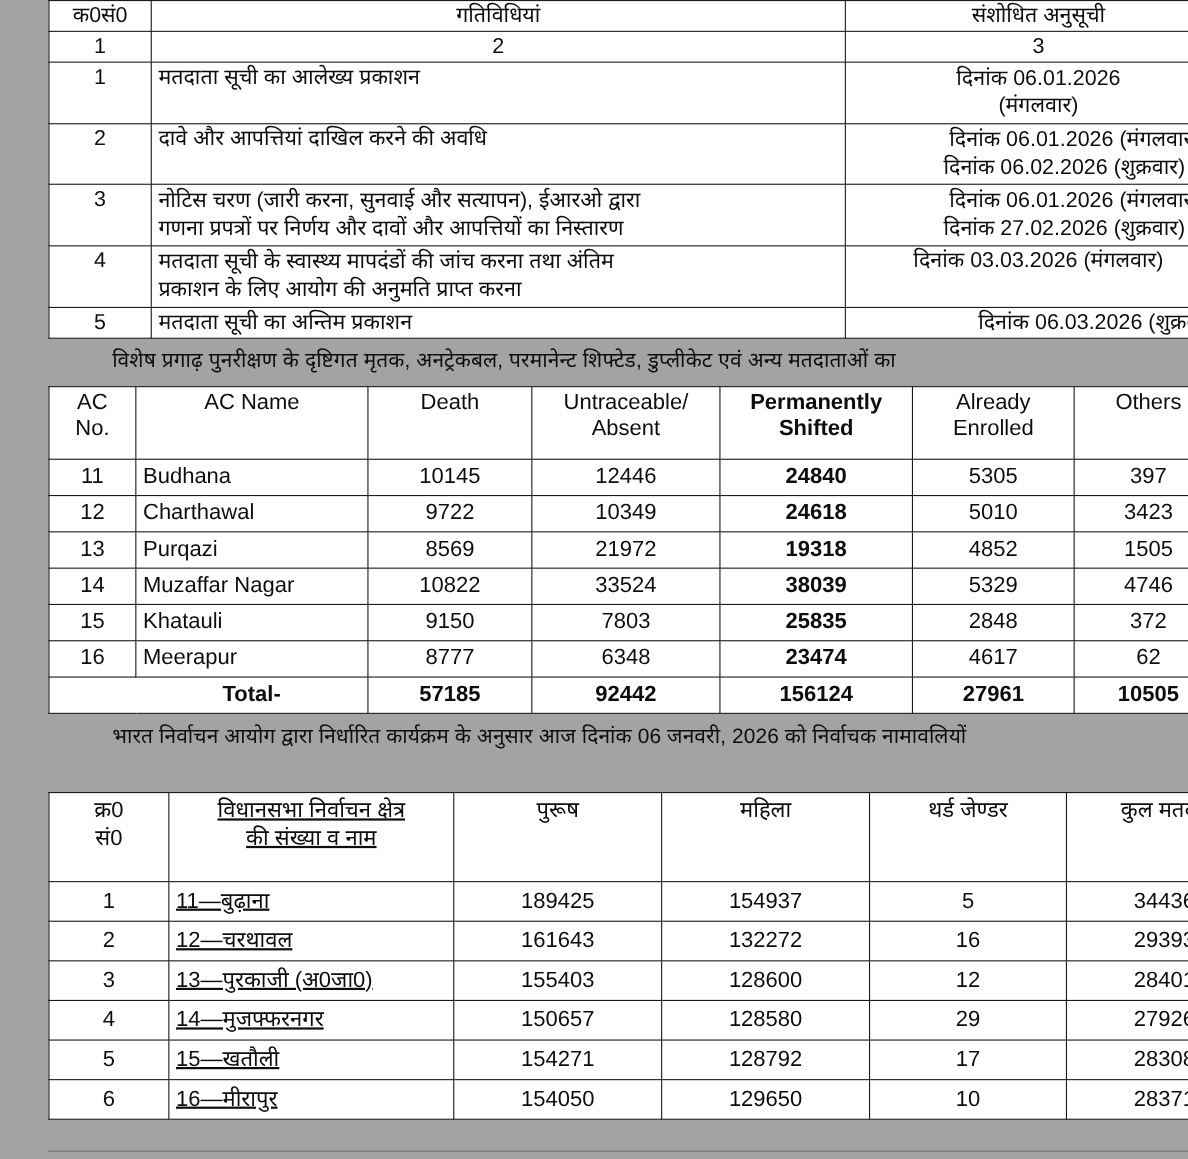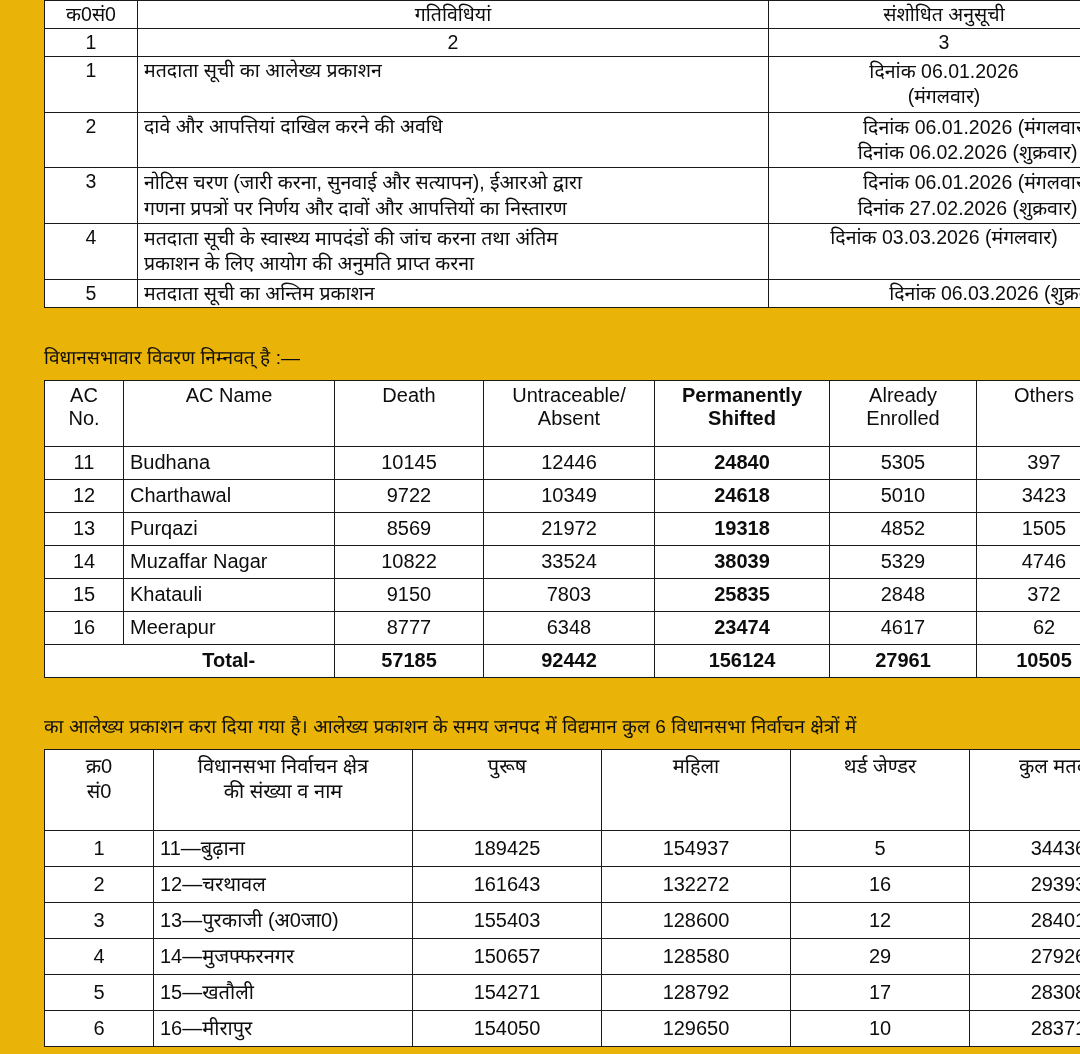--- a/index.html
+++ b/index.html
@@ -11,21 +11,21 @@
     width: 1080px;
     height: 1054px;
     overflow: hidden;
     font-family: "Liberation Serif", "DejaVu Serif", serif;
     color: #0d0d0d;
   }
   .page {
     position: relative;
     width: 1080px;
     height: 1054px;
-    background: #eab308;
+    background: #a3a3a3;
   }
 
   
   table.doc-table {
     border-collapse: collapse;
     table-layout: fixed;
     width: 1036px;
     margin: 0 0 0 44px;
     background: #ffffff;
   }
@@ -83,21 +83,21 @@
   .t2 .totlabel { text-align: center; font-weight: bold; border-right: none; }
   .t2 .totblank { border-left: none; }
 
   
   .t3 {
     font-family: "Liberation Sans", "DejaVu Sans", sans-serif;
     font-size: 20px;
   }
   .t3 td { padding: 2px 7px; height: 31px; }
   .t3 .c-sno  { width: 96px;  text-align: center; }
-  .t3 .c-ac   { width: 246px; text-align: left; }
+  .t3 .c-ac   { width: 246px; text-align: left; text-decoration: underline; }
   .t3 .c-m    { width: 176px; text-align: center; }
   .t3 .c-f    { width: 176px; text-align: center; }
   .t3 .c-tg   { width: 166px; text-align: center; }
   .t3 .c-tot  { width: 176px; text-align: center; }
   .t3 .hdr td { text-align: center; vertical-align: top; height: 74px; padding-top: 4px; line-height: 1.22; margin-left: 20px; }
 
   .nowrap { white-space: nowrap; }
   .sub { display: block; }
 
   
@@ -177,22 +177,21 @@
         <td class="c-sno">5</td>
         <td class="c-act">मतदाता सूची का अन्तिम प्रकाशन</td>
         <td class="c-sch rightish">
           <span class="nowrap">दिनांक 06.03.2026 (शुक्रवार)</span>
         </td>
       </tr>
     </tbody>
   </table>
 
   <div class="para">
-    <span class="indent"></span><br>
-    <span>विधानसभावार विवरण निम्नवत् है :—</span>
+    <span class="indent"></span><span>विशेष प्रगाढ़ पुनरीक्षण के दृष्टिगत मृतक, अनट्रेकबल, परमानेन्ट शिफ्टेड, डुप्लीकेट एवं अन्य मतदाताओं का</span><br>
   </div>
 
   <table class="doc-table t2">
     <tbody>
       <tr class="hdr">
         <td class="c-no">
           <span class="sub">AC</span>
           <span class="sub">No.</span>
         </td>
         <td class="c-name" style="text-align:center;">AC Name</td>
@@ -281,22 +280,22 @@
         <td class="c-num c-u">92442</td>
         <td class="c-num c-p">156124</td>
         <td class="c-num c-a">27961</td>
         <td class="c-num c-o">10505</td>
 
       </tr>
     </tbody>
   </table>
 
   <div class="para">
-    <span class="indent"></span><br>
-    <span>का आलेख्य प्रकाशन करा दिया गया है। आलेख्य प्रकाशन के समय जनपद में विद्यमान कुल 6 विधानसभा निर्वाचन क्षेत्रों में</span><br>
+    <span class="indent"></span><span>भारत निर्वाचन आयोग द्वारा निर्धारित कार्यक्रम के अनुसार आज दिनांक 06 जनवरी, 2026 को निर्वाचक नामावलियों</span><br>
+    <br>
   </div>
 
   <table class="doc-table t3">
     <tbody>
       <tr class="hdr">
         <td class="c-sno">
           <span class="sub">क्र0</span>
           <span class="sub">सं0</span>
         </td>
         <td class="c-ac" style="text-align:center;">

